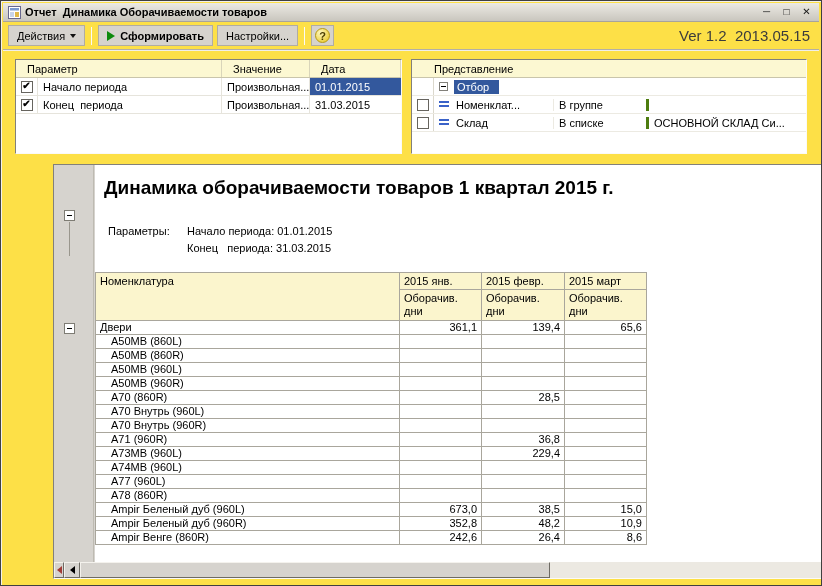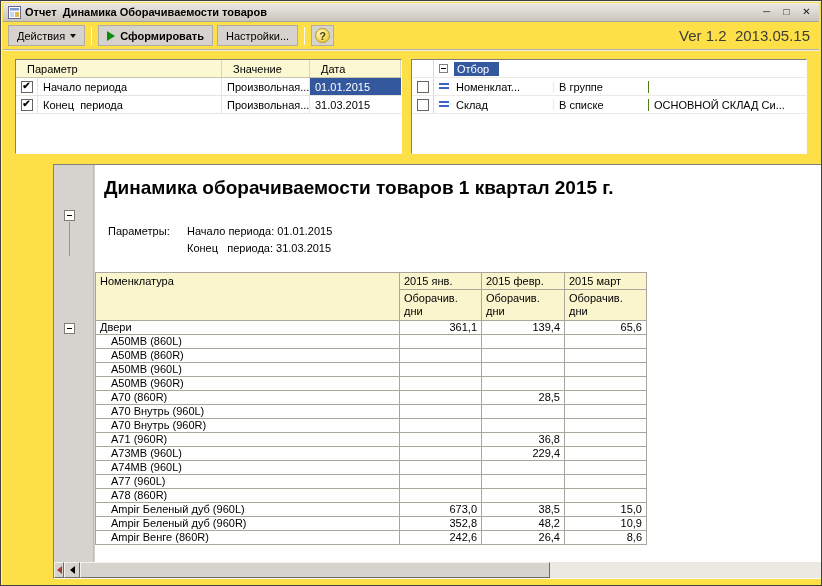--- a/index.html
+++ b/index.html
@@ -63,21 +63,21 @@
   .cb.checked::before { content:"✔"; font-weight:bold; margin-top:-1px; }
 
   
   .view-panel { left:410px; top:58px; width:396px; height:95px; }
   .view-panel .yellow-head { padding-left:22px; }
   .v-row { display:flex; height:18px; align-items:center; border-bottom:1px solid #eceae2; }
   .v-check { width:22px; height:100%; display:flex; align-items:center; justify-content:center;
              border-right:1px solid #dbd8cd; }
   .v-icon { width:20px; display:flex; align-items:center; justify-content:center; }
   .v-name { width:100px; padding:0 2px; overflow:hidden; white-space:nowrap; border-right:1px solid #eceae2; }
-  .v-cond { width:95px; padding:0 5px; border-right:1px solid #4d7c0f; }
+  .v-cond { width:95px; padding:0 5px; border-right:3px solid #4d7c0f; }
   .v-value { flex:1; padding:0 5px; white-space:nowrap; overflow:hidden; text-overflow:ellipsis; }
   .tree-minus { width:9px; height:9px; border:1px solid #82807a; background:#fff;
                 position:relative; margin:0 6px 0 5px; flex:none; }
   .tree-minus::before { content:""; position:absolute; left:1px; right:1px; top:3px; height:1px; background:#000; }
   .sel-label { background:#33589d; color:#fff; padding:1px 10px 1px 3px; }
   .eq-icon { width:10px; height:9px; position:relative; }
   .eq-icon::before,.eq-icon::after { content:""; position:absolute; left:0; right:0; height:2px; background:#3a62c8; }
   .eq-icon::before { top:1px; } .eq-icon::after { top:5px; }
 
   
@@ -193,20 +193,23 @@
         <div class="p-row">
           <div class="p-cell p-check"><span class="cb checked"></span></div>
           <div class="p-cell p-name">Конец  периода</div>
           <div class="p-cell p-value">Произвольная...</div>
           <div class="p-cell p-date">31.03.2015</div>
         </div>
       </div>
   </div>
 
   <div class="panel view-panel">
+    <div class="yellow-head">
+      <span>Представление</span>
+    </div>
     <div class="v-row">
       <div class="v-check"></div>
       <span class="tree-minus"></span>
       <span class="sel-label">Отбор</span>
     </div>
     <div>
         <div class="v-row">
           <div class="v-check">
             <span class="cb"></span>
           </div>

